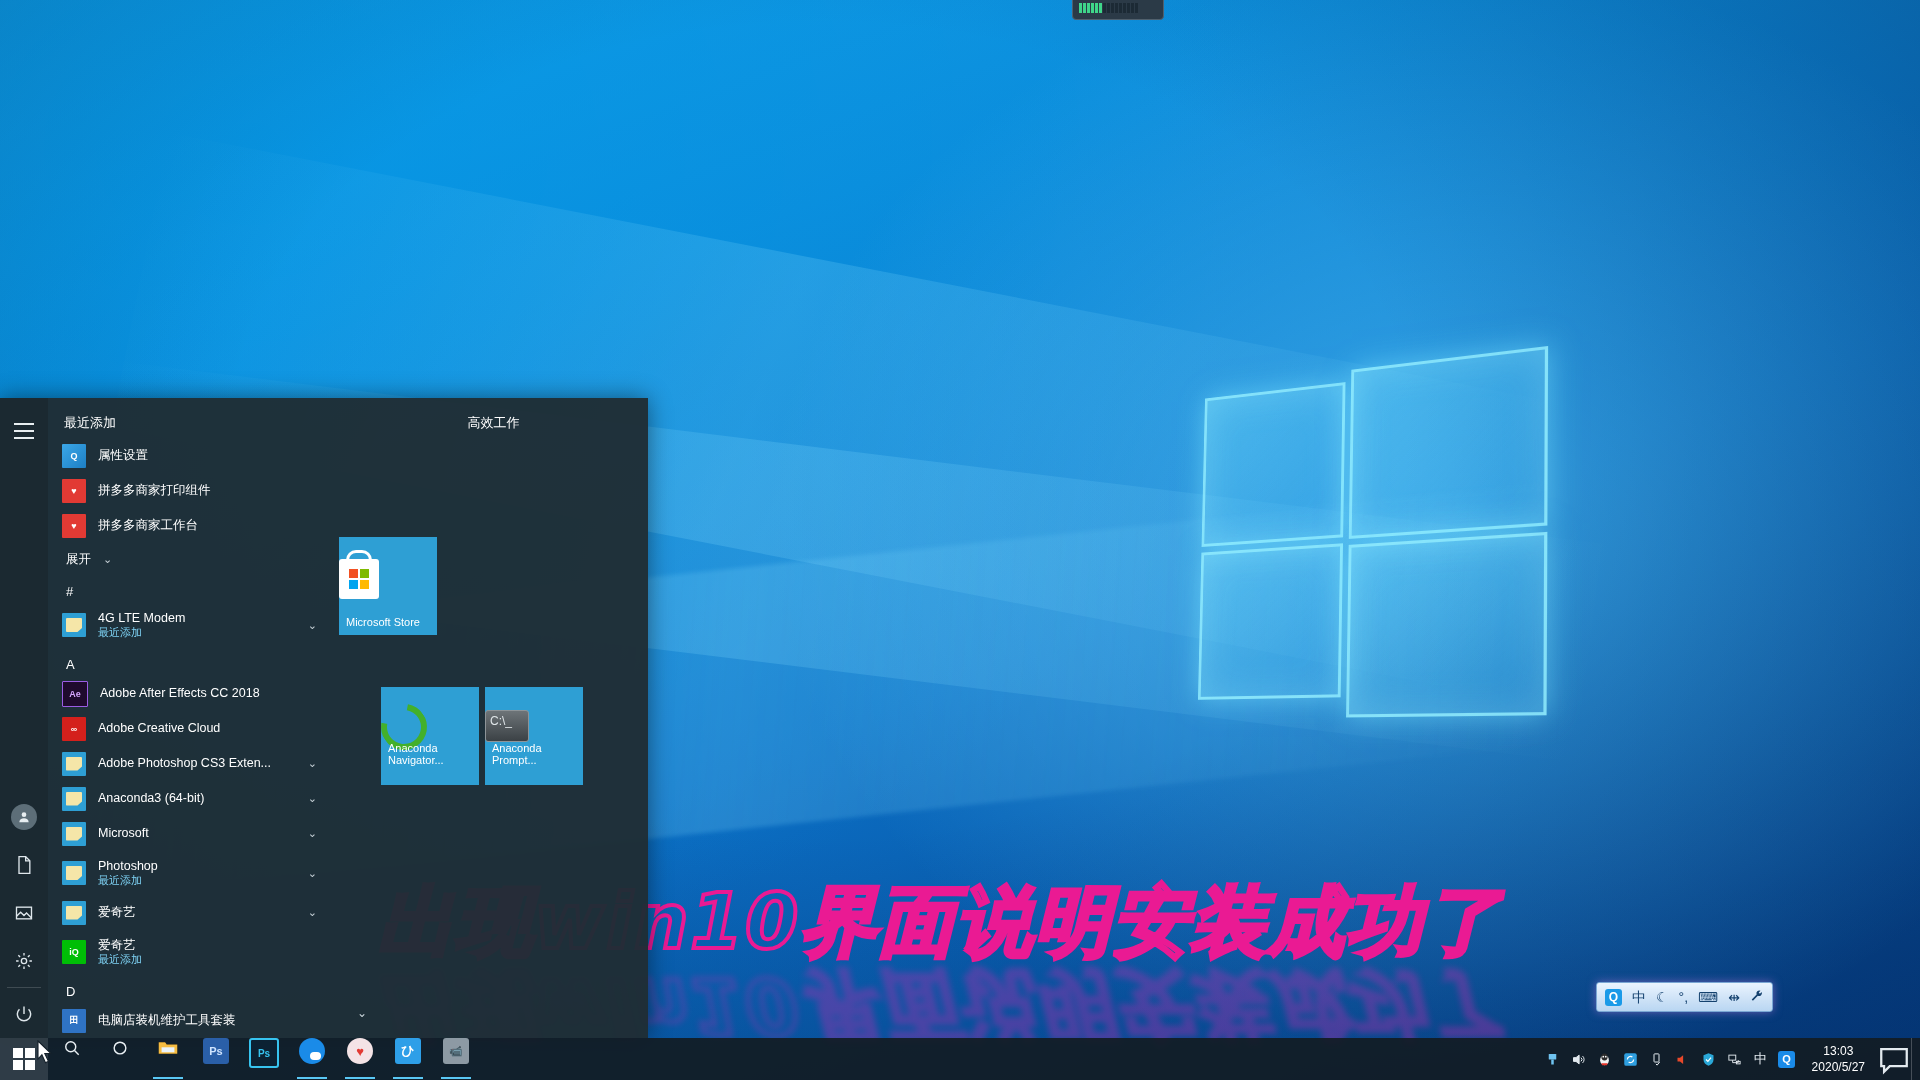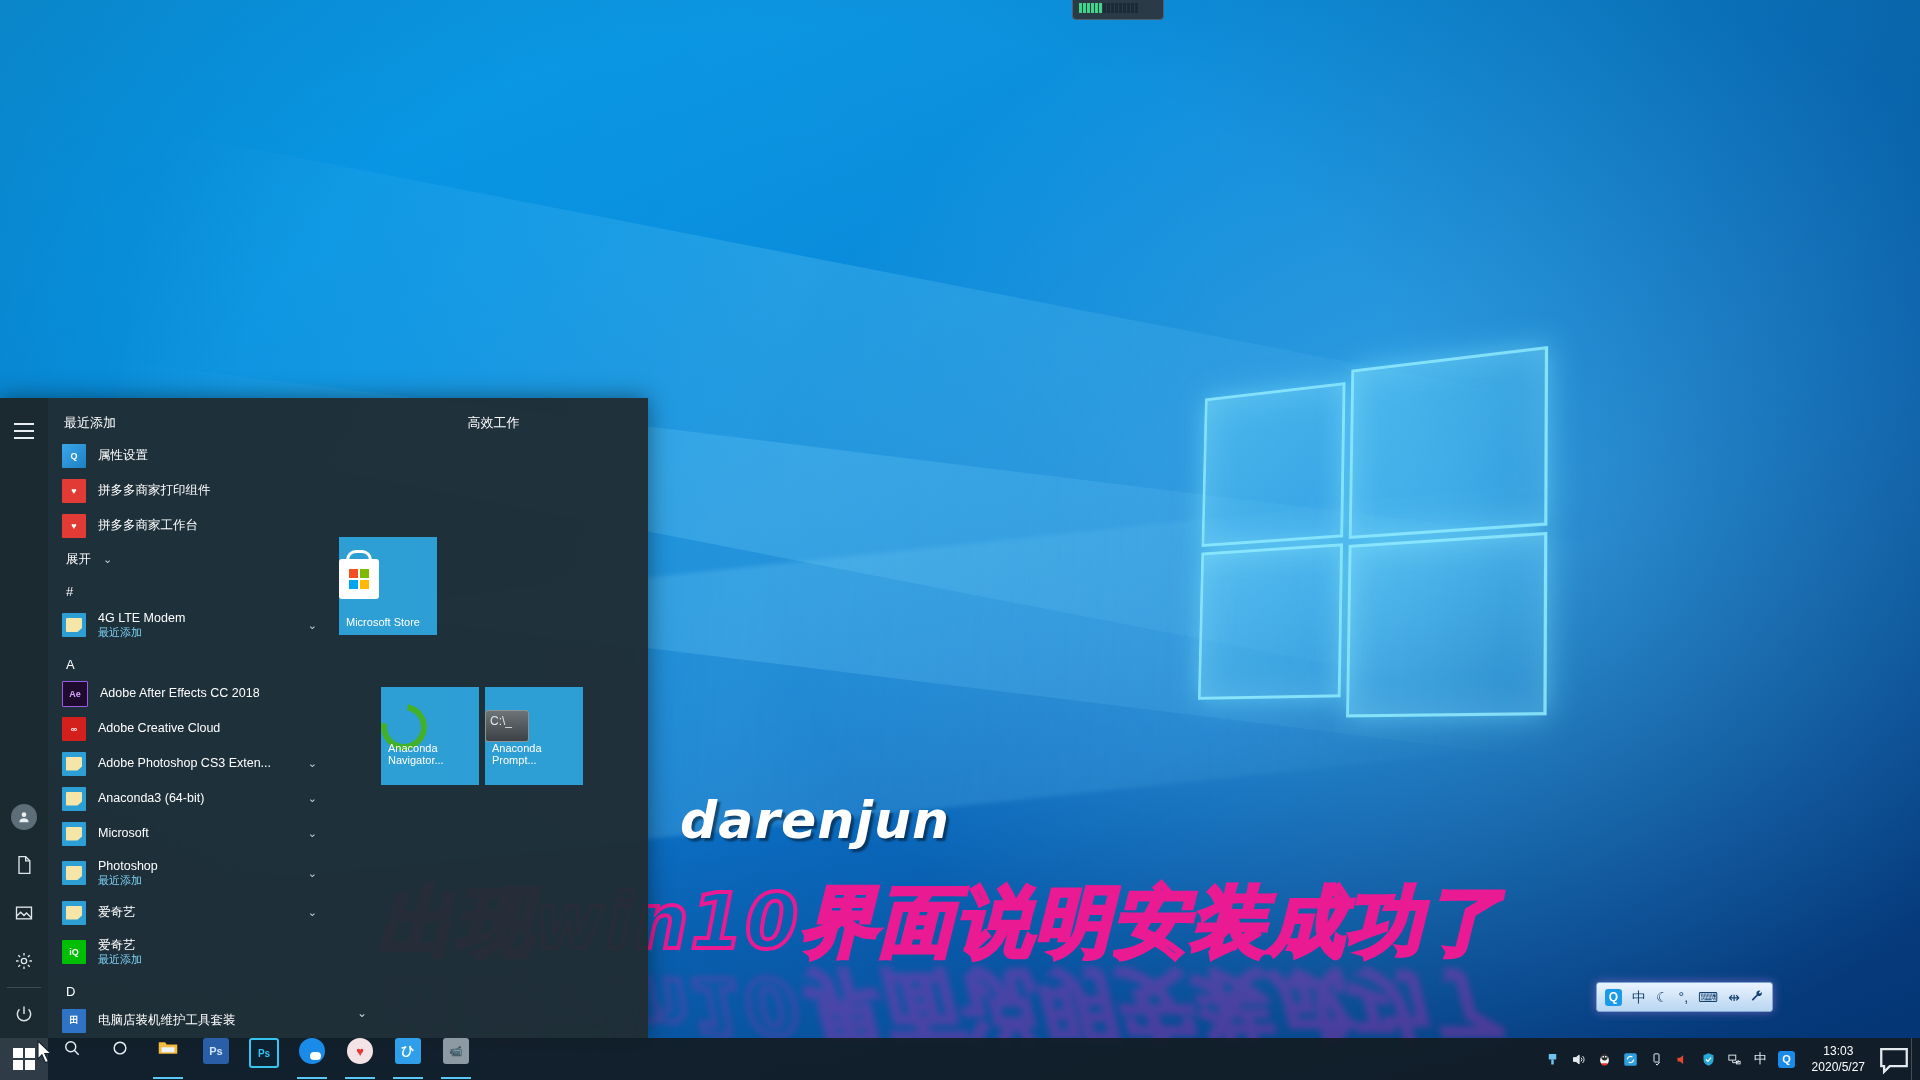--- a/index.html
+++ b/index.html
@@ -412,21 +412,20 @@
       <span class="seg"></span>
       <span class="seg"></span>
     <span class="seg"></span>
       <span class="seg"></span>
       <span class="seg"></span>
     <span class="seg"></span>
       <span class="seg"></span>
       <span class="seg"></span>
   </div>
 
-  <div class="wm-darenjun">darenjun</div>
   <div class="wm-reflect">出现win10界面说明安装成功了</div>
   <div class="wm-main">出现win10界面说明安装成功了</div>
 
   <div class="startmenu">
 
     <div class="rail">
       <div class="hamburger">
         <i></i>
           <i></i>
           <i></i>

